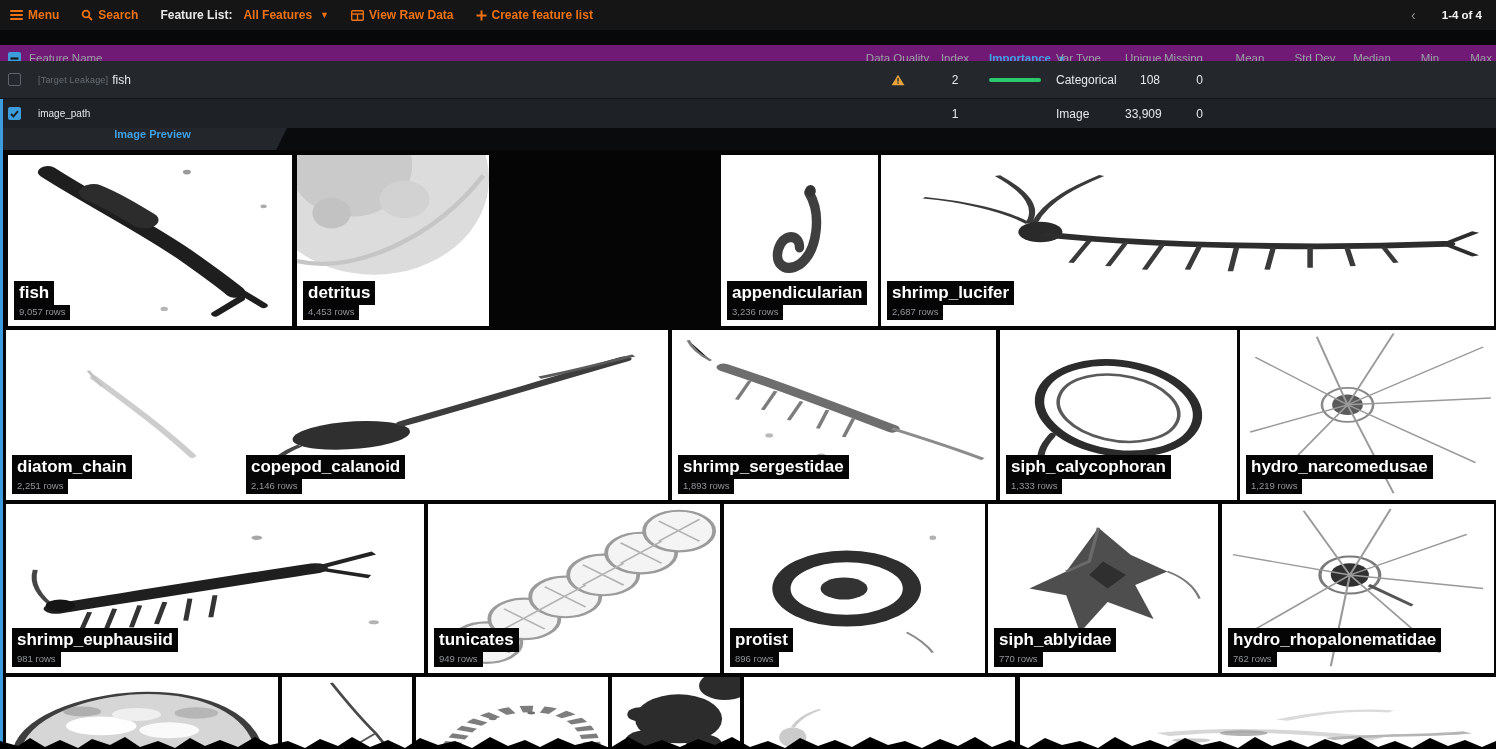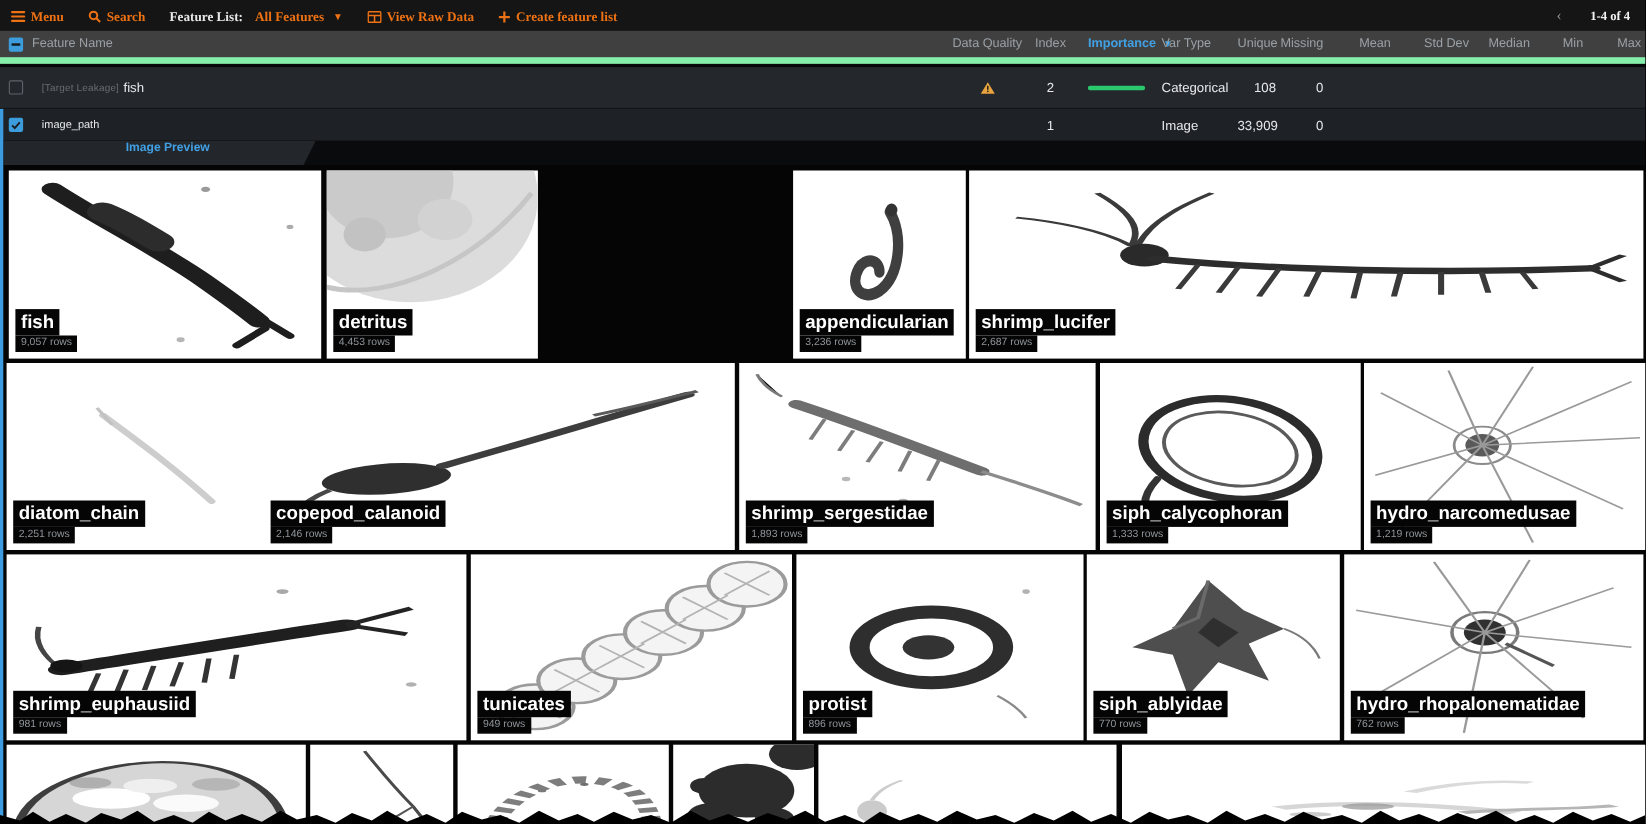--- a/index.html
+++ b/index.html
@@ -6,38 +6,38 @@
   html,body { background:#000; }
   .app {
     position:relative; width:1496px; height:749px; overflow:hidden;
     background:#07080a; font-family:"Liberation Sans", sans-serif;
     -webkit-font-smoothing:antialiased;
   }
   
   .toolbar {
     position:absolute; top:0; left:0; width:100%; height:30px;
     background:#151515; display:flex; padding:0 10px;
-    font-size:12px; font-weight:bold; color:#ee7214;font-family:Liberation Serif, serif;
+    font-size:12px; font-weight:bold; color:#ee7214;
   }
   .tb-item { display:flex; align-items:center; gap:5px; margin-right:22px; cursor:pointer; white-space:nowrap; }
   .tb-label-white { color:#e8e8e8; margin-right:6px; }
   .hamburger { display:inline-block; width:13px; }
   .hamburger span { display:block; height:2px; background:#ee7214; margin:2px 0; border-radius:1px; }
   .chev-down { font-size:9px; margin-left:3px; }
   .tb-right { margin-left:auto; display:flex; align-items:center; gap:26px; }
   .chev-left { color:#8a8f94; font-size:14px; font-weight:normal; cursor:pointer; }
   .pagination { color:#f2f3f4; font-size:11.5px; font-weight:bold; padding-right:4px; }
   .icon-svg { display:inline-block; vertical-align:middle; }
 
   
   .tbl-header {
-    position:absolute; top:28px; left:0; width:100%; height:30px;
-    background:#404040; display:flex; align-items:center;
+    position:absolute; top:45px; left:0; width:100%; height:30px;
+    background:#701a75; display:flex; align-items:center;
     color:#9aa0a5; font-size:11.5px;
-    border-bottom:6px solid #86efac;
+    border-bottom:4px solid #86efac;
   }
   .row {
     position:absolute; left:0; width:100%; display:flex; align-items:center;
     font-size:12px; color:#e6e8ea; cursor:pointer;
   }
   .row-class { top:61px; height:38px; background:#24282d; border-bottom:1px solid #121417; }
   .row-image { top:99px; height:29px; background:#1e2227; }
   .name-cell { flex:1; display:flex; align-items:center; padding-left:8px; min-width:0; }
   .cols {
     display:grid; width:636px; flex:0 0 636px;

